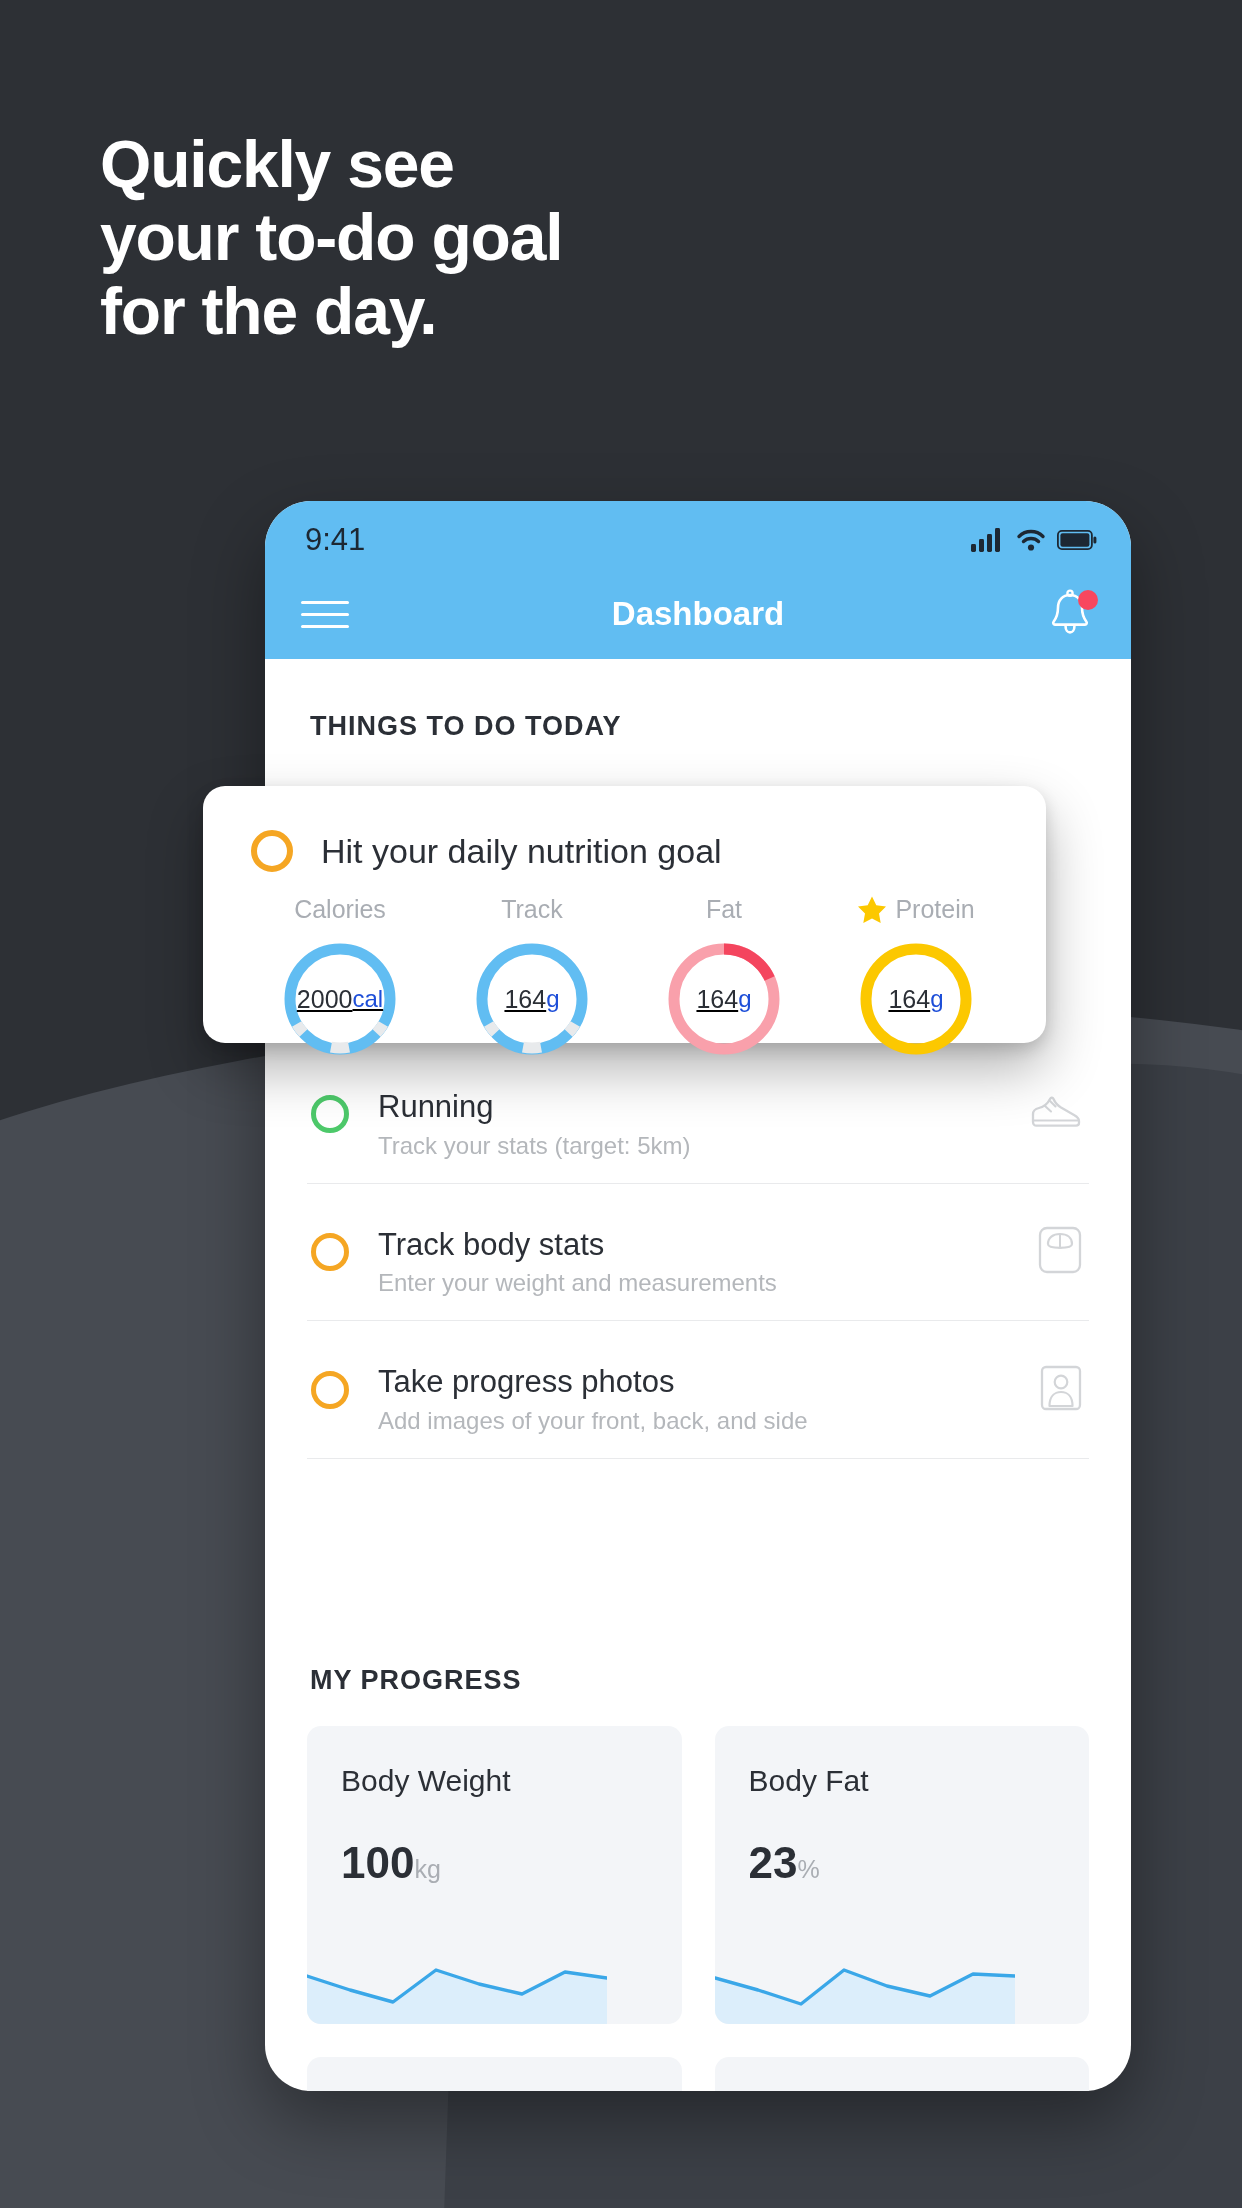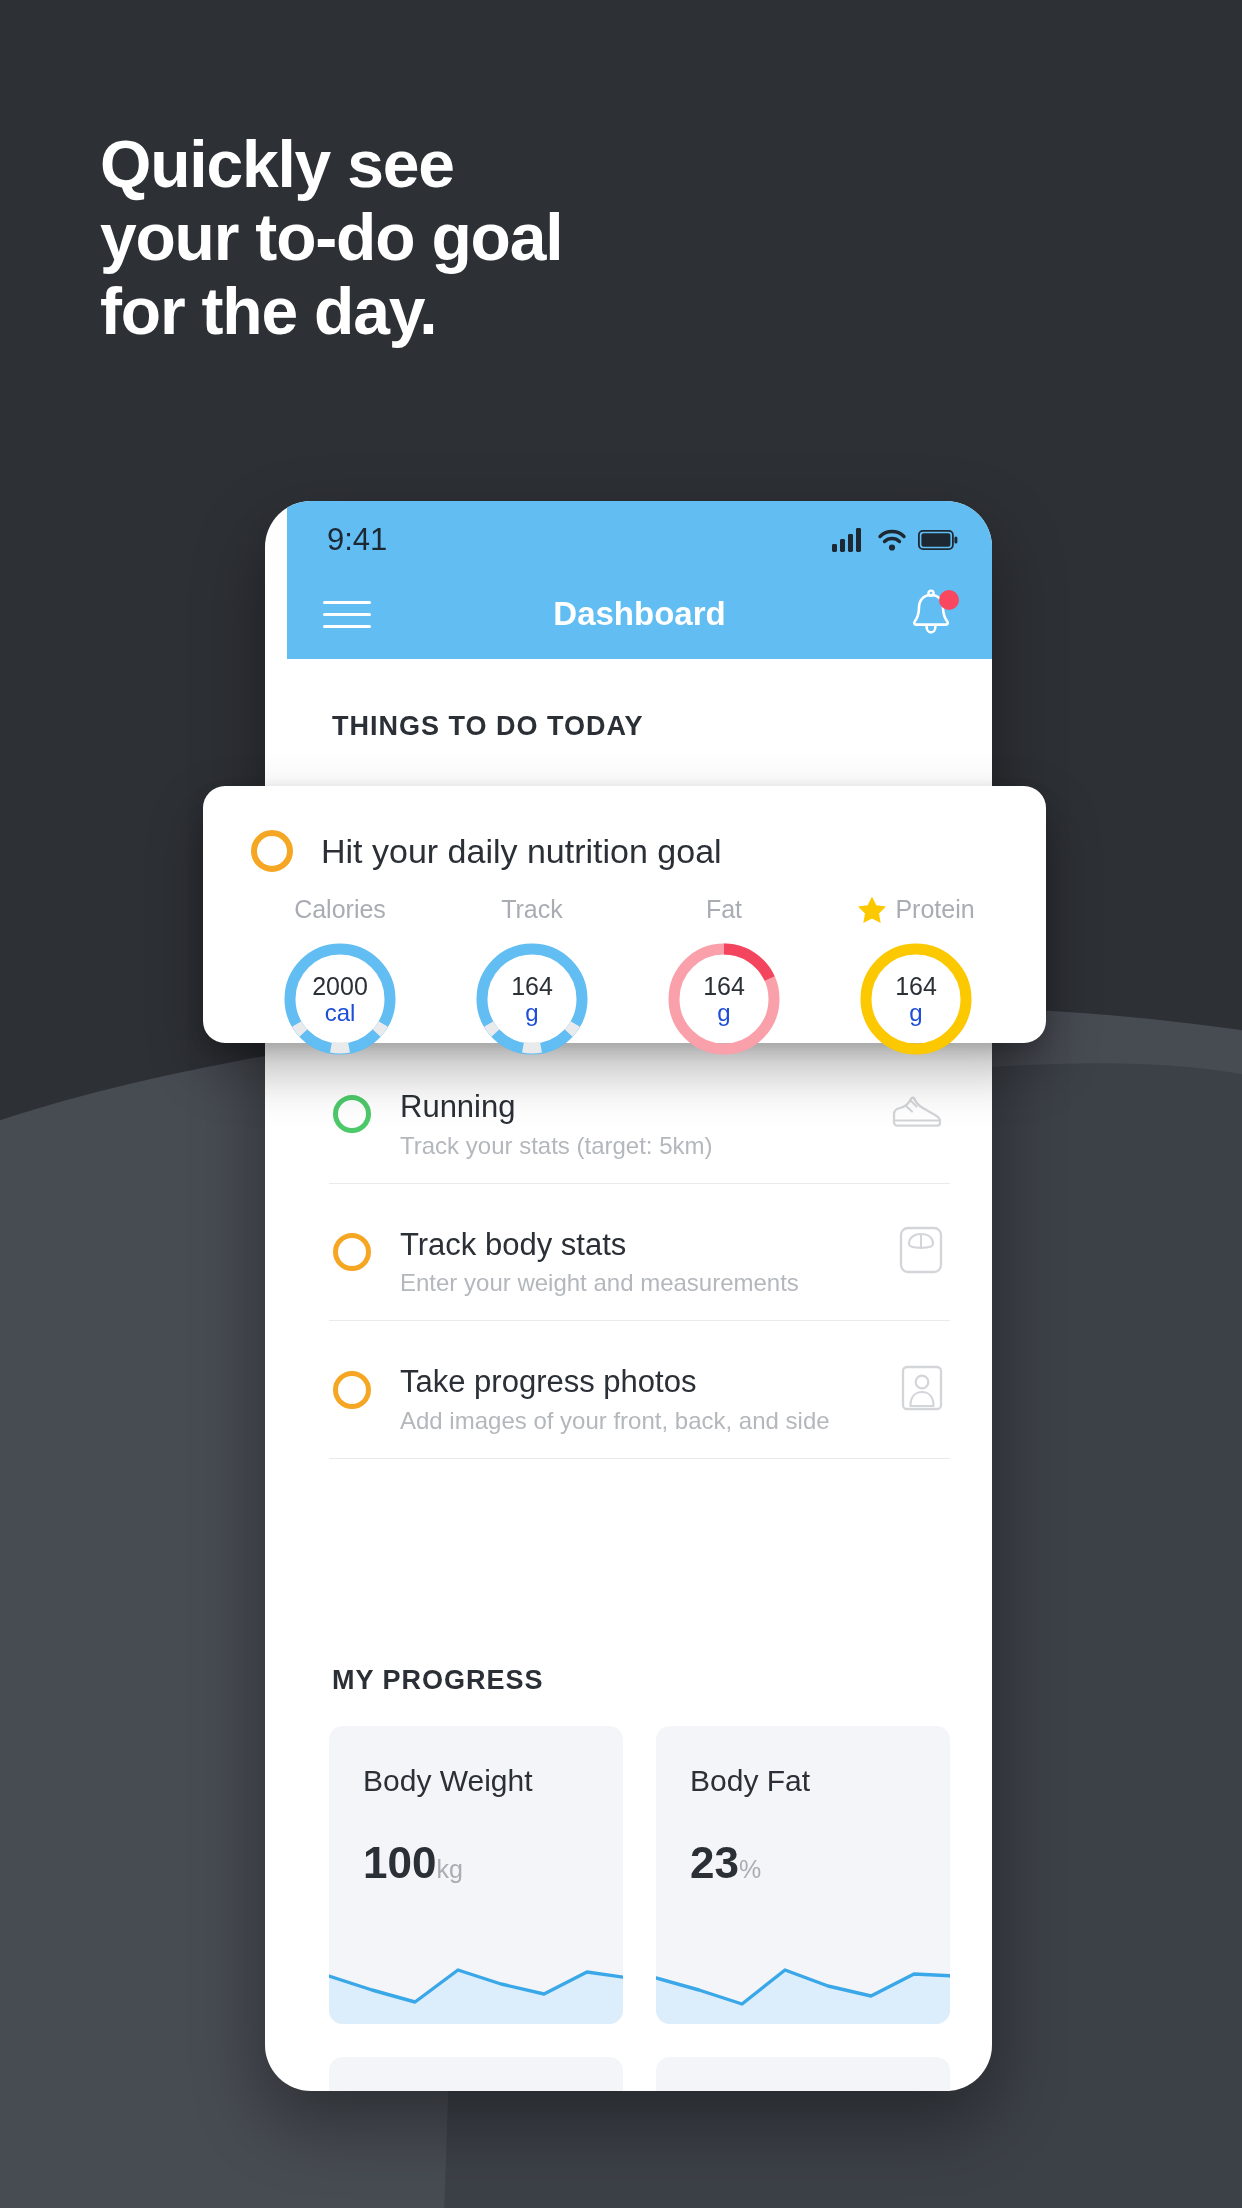--- a/index.html
+++ b/index.html
@@ -56,28 +56,27 @@
     z-index: 5;
     margin-left: 8px;
   }
   .headline span { display: block; }
 
   
   .phone {
     position: absolute;
     left: 265px;
     top: 501px;
-    width: 727px;
+    width: 866px;
     height: 1590px;
     background: #ffffff;
     border-radius: 46px;
     overflow: hidden;
     z-index: 6;
     box-shadow: 0 30px 70px rgba(0,0,0,0.38);
-    padding-left: 22px;
   }
 
   .status-bar {
     height: 68px;
     background: #61bdf2;
     display: flex;
     align-items: center;
     justify-content: space-between;
     padding: 10px 34px 0 40px;
   }
@@ -228,24 +227,25 @@
   }
   .macro-donut {
     position: relative;
     width: 122px; height: 122px;
     margin: 12px auto 0 auto;
   }
   .macro-center {
     position: absolute;
     left: 0; right: 0; top: 0; bottom: 0;
     display: flex;
-    flex-direction: column;
+    flex-direction: row;
     align-items: center;
     justify-content: center;
     line-height: 1.12;
+    text-decoration: underline;
   }
   .macro-num { font-size: 25px; color: #2b2f36; }
   .macro-unit { font-size: 24px; color: #1d4ed8; }
 </style>
 </head>
 <body>
 
 <div id="stage">
 
   <div class="bg-swoosh"></div>

